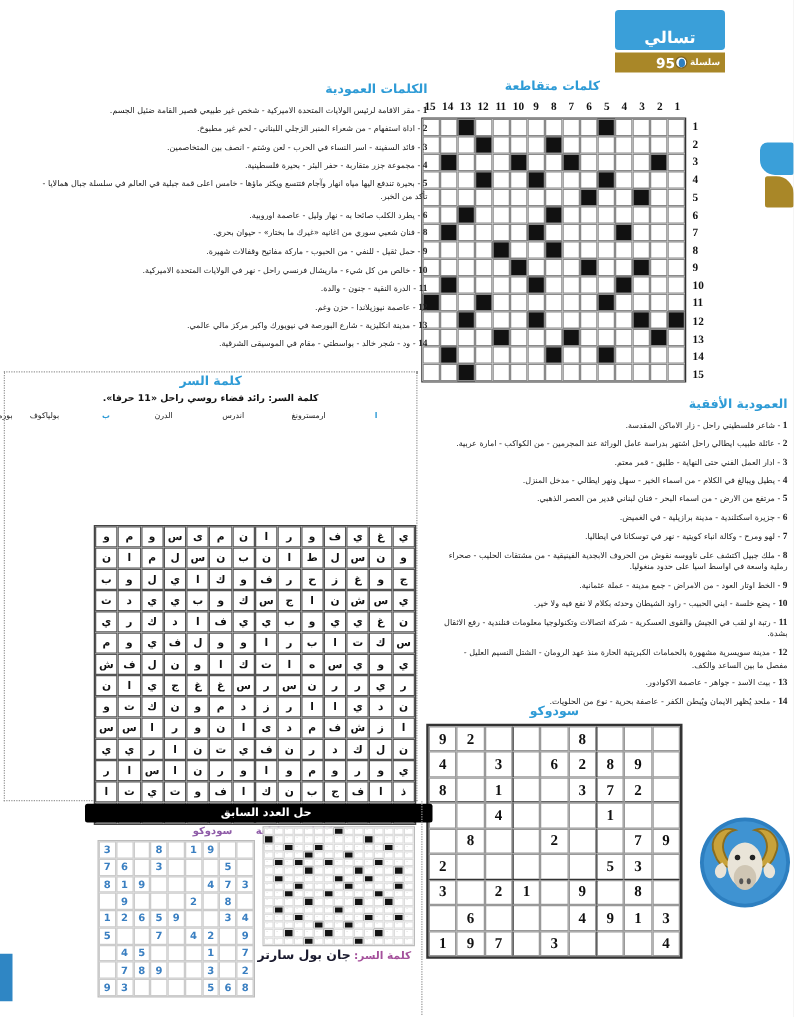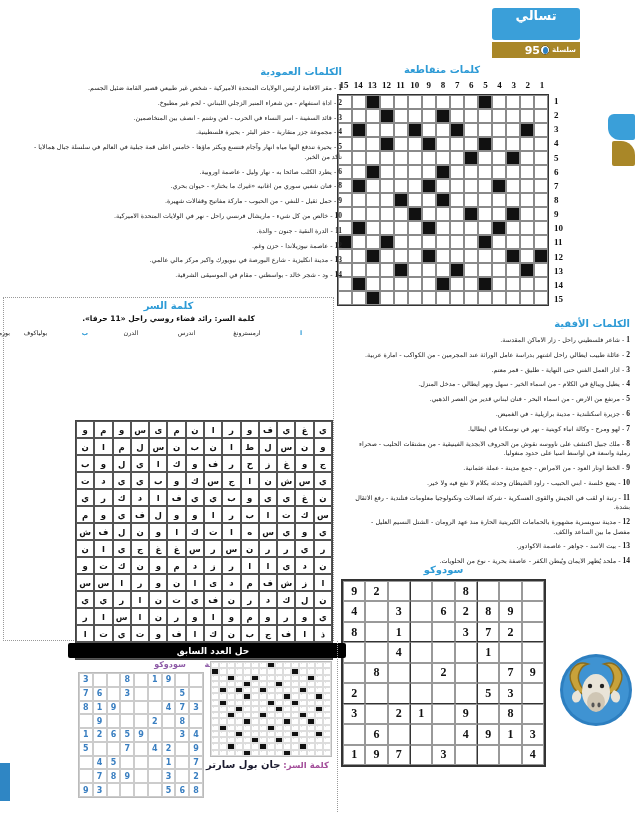--- a/index.html
+++ b/index.html
@@ -1,21 +1,21 @@
 <!DOCTYPE html>
 <html><head>
 <meta charset="utf-8">
 <style>
   html,body{margin:0;padding:0;background:#e8e8e8;}
   .page{position:relative;width:635px;height:827px;background:#ffffff;overflow:hidden;
         font-family:"DejaVu Sans",sans-serif;}
   
   .hdr-blue{position:absolute;left:492px;top:8px;width:88px;height:32px;background:#3a9fd9;
             border-radius:3px;color:#fff;font-weight:bold;font-size:13px;display:flex;
-            justify-content:center;padding-bottom:2px;box-sizing:border-box;}
+            align-items:flex-end;justify-content:center;padding-bottom:2px;box-sizing:border-box;}
   .hdr-gold{position:absolute;left:492px;top:42px;width:88px;height:16px;background:#a98728;
             color:#fff;display:flex;align-items:center;justify-content:flex-end;
             padding:0 4px;box-sizing:border-box;}
   .hdr-gold .num{font-weight:bold;font-size:11px;}
   .hdr-gold .brand{font-size:7px;font-weight:bold;display:flex;align-items:center;gap:2px;}
   .hdr-gold .globe{width:10px;height:10px;border-radius:50%;background:#fff;display:inline-block;
             border:1px solid #7a6120;box-sizing:border-box;position:relative;overflow:hidden;}
   .hdr-gold .globe::after{content:"";position:absolute;left:2px;top:1px;width:5px;height:7px;
             background:#2d7fc0;border-radius:50%;}
   
@@ -390,21 +390,21 @@
         <div class="clue"><b>9</b> - حمل ثقيل - للنفي - من الحبوب - ماركة مفاتيح وقفالات شهيرة.</div>
         <div class="clue"><b>10</b> - خالص من كل شيء - ماريشال فرنسي راحل - نهر في الولايات المتحدة الاميركية.</div>
         <div class="clue"><b>11</b> - الدرة النقية - جنون - والدة.</div>
         <div class="clue"><b>12</b> - عاصمة نيوزيلاندا - حزن وغم.</div>
         <div class="clue"><b>13</b> - مدينة انكليزية - شارع البورصة في نيويورك واكبر مركز مالي عالمي.</div>
         <div class="clue"><b>14</b> - ود - شجر خالد - بواسطتي - مقام في الموسيقى الشرقية.</div>
       </div>
   </div>
 
   <div class="clues h-clues">
-    <div class="t sec-title">الكلمات الأفقية</div>
+    <div class="t sec-title">العمودية الأفقية</div>
     <div id="hlist">
         <div class="clue"><b>1</b> - شاعر فلسطيني راحل - زار الاماكن المقدسة.</div>
         <div class="clue"><b>2</b> - عائلة طبيب ايطالي راحل اشتهر بدراسة عامل الوراثة عند المجرمين - من الكواكب - امارة عربية.</div>
         <div class="clue"><b>3</b> - ادار العمل الفني حتى النهاية - طليق - قمر معتم.</div>
         <div class="clue"><b>4</b> - يطيل ويبالغ في الكلام - من اسماء الخير - سهل ونهر ايطالي - مدخل المنزل.</div>
         <div class="clue"><b>5</b> - مرتفع من الارض - من اسماء البحر - فنان لبناني قدير من العصر الذهبي.</div>
         <div class="clue"><b>6</b> - جزيرة اسكتلندية - مدينة برازيلية - في الغميض.</div>
         <div class="clue"><b>7</b> - لهو ومرح - وكالة انباء كويتية - نهر في توسكانا في ايطاليا.</div>
         <div class="clue"><b>8</b> - ملك جبيل اكتشف على ناووسه نقوش من الحروف الابجدية الفينيقية - من مشتقات الحليب - صحراء رملية واسعة في اواسط اسيا على حدود منغوليا.</div>
         <div class="clue"><b>9</b> - الخط اوتار العود - من الامراض - جمع مدينة - عملة عثمانية.</div>

